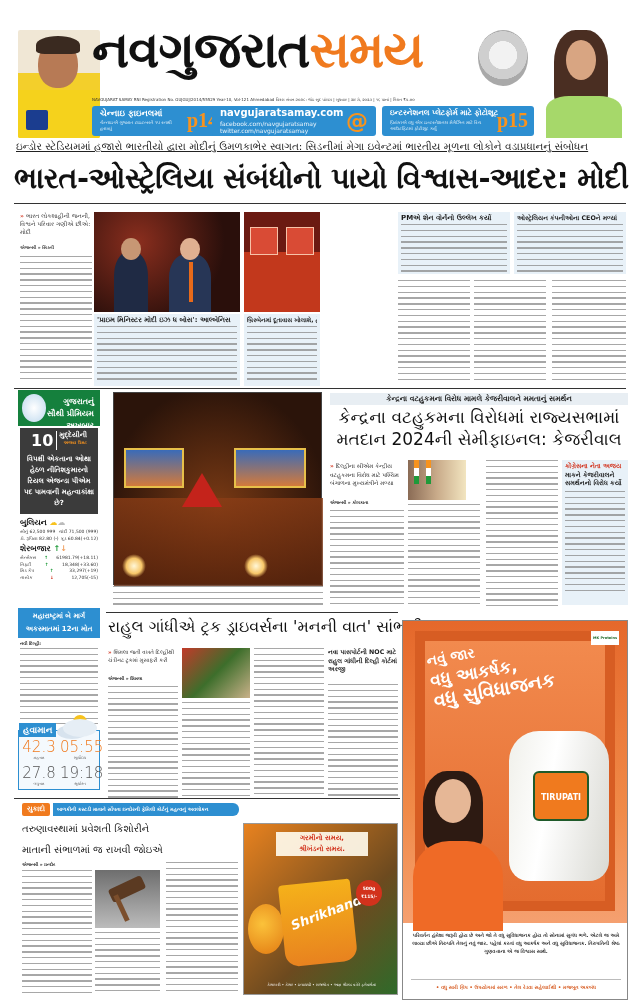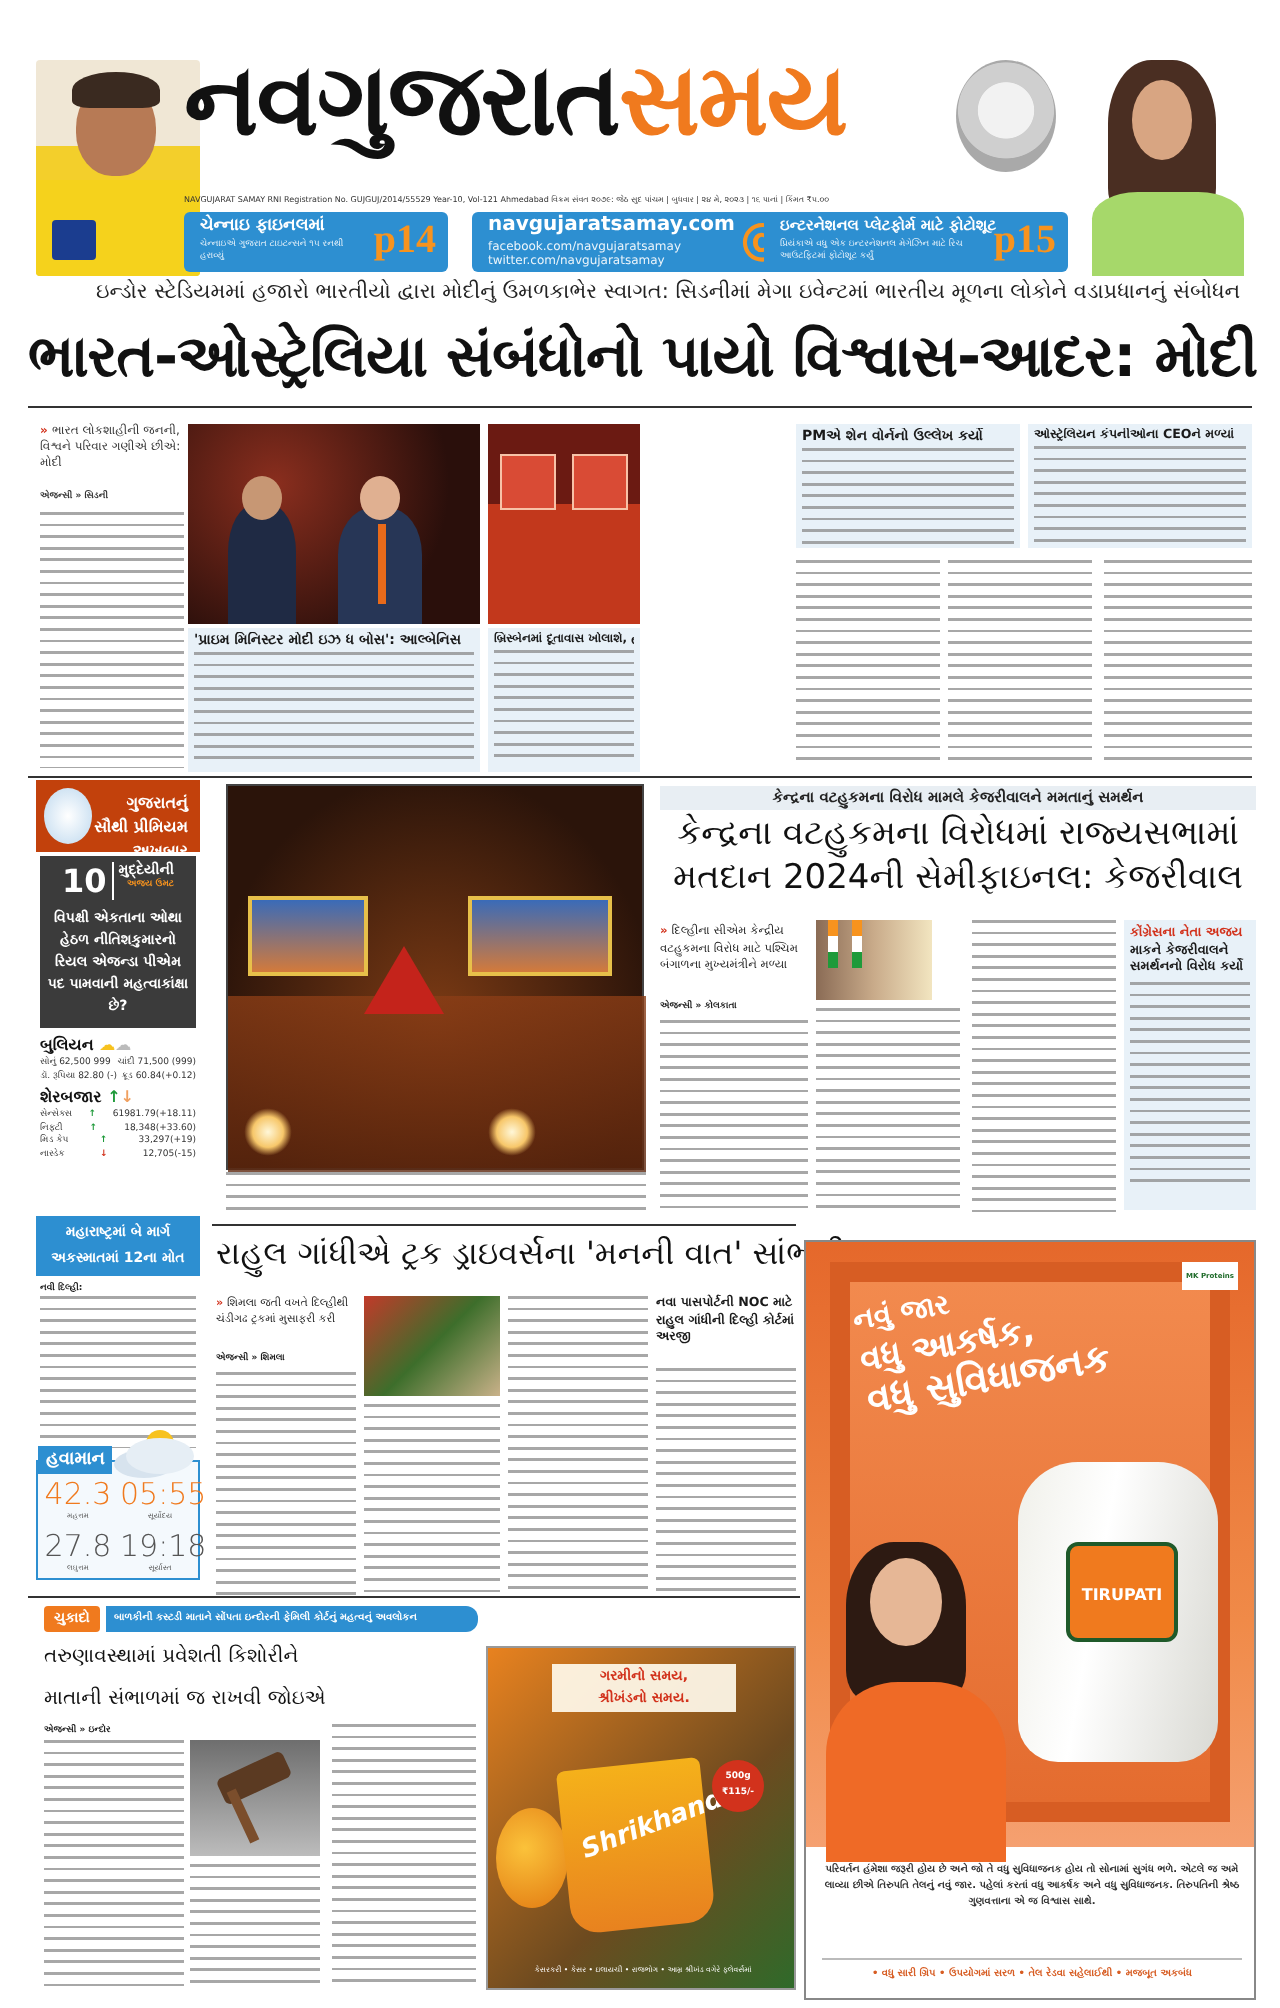--- a/index.html
+++ b/index.html
@@ -23,38 +23,38 @@
   .lion { left: 478px; top: 30px; width: 50px; height: 56px; border-radius: 50%; background: radial-gradient(circle at 50% 45%, #f2f2f2 0 35%, #cfcfcf 36% 60%, #a9a9a9 61%); }
   .regline { left: 92px; top: 97px; width: 448px; font-size: 4px; color: #333; white-space: nowrap; overflow: hidden; }
   .ear { top: 106px; height: 30px; background: #2d8fd1; color:#fff; border-radius: 3px; }
   .ear .t1 { font-size: 8.5px; font-weight: 700; position:absolute; left: 8px; top: 2px; white-space: nowrap; }
   .ear .t2 { font-size: 4.5px; position:absolute; left: 8px; top: 14px; white-space: nowrap; opacity:.9; line-height:6px;}
   .ear .pg { font-size: 20px; font-weight: 900; color: #f7931e; position:absolute; right: 6px; top: 3px; font-family: Liberation Serif, serif; }
   .ear.mid .t1 { font-size: 10px; left: 8px; top: 1px; }
   .ear.mid .t2 { font-size: 6px; left: 8px; top: 14px; line-height: 7px; }
   .ear.mid .at { position:absolute; right: 8px; top: 2px; font-size: 22px; font-weight: 900; color:#f7931e; }
   
-  .kicker { left: 48px; top: 140px; width: 580px; font-size: 10.5px; color: #222; white-space: nowrap; }
+  .kicker { left: 16px; top: 140px; width: 580px; font-size: 10.5px; color: #222; white-space: nowrap; text-decoration: underline; }
   .main-head { left: 14px; top: 158px; width: 612px; font-size: 29px; font-weight: 900; line-height: 40px; white-space: nowrap; letter-spacing: -0.5px; color: #111; }
   .rule { background: #333; height: 1px; }
   
   .photo { background: #2a1710; overflow: hidden; }
   .ph-modi { left: 94px; top: 212px; width: 146px; height: 100px; background: radial-gradient(circle at 30% 30%, #8a2e1e, #2a0f0b 70%); }
   .ph-modi .p1 { position:absolute; left: 20px; top: 40px; width: 34px; height: 60px; background:#1f2a44; border-radius: 40% 40% 0 0; }
   .ph-modi .p1h { position:absolute; left: 27px; top: 26px; width: 20px; height: 22px; border-radius:50%; background:#c79774; }
   .ph-modi .p2 { position:absolute; left: 75px; top: 42px; width: 42px; height: 58px; background:#273656; border-radius: 40% 40% 0 0; }
   .ph-modi .p2h { position:absolute; left: 86px; top: 26px; width: 20px; height: 22px; border-radius:50%; background:#e0b091; }
   .ph-modi .tie { position:absolute; left: 95px; top: 50px; width: 4px; height: 40px; background:#e86a1a; }
   .ph-crowd { left: 244px; top: 212px; width: 76px; height: 100px; background: linear-gradient(#6b1a12 0 40%, #c2381c 40% 100%); }
   .ph-crowd .screen { position:absolute; top: 15px; width: 28px; height: 28px; background: #d94b35; border:1px solid #f7c2a8; }
   .caption-box { background: #e8f1f8; }
   .cap-title { font-size: 7px; font-weight: 700; color: #1a1a1a; white-space: nowrap; overflow:hidden; }
   .arrow { color: #d2321c; font-weight:700; }
   
-  .premium { left: 18px; top: 390px; width: 82px; height: 36px; background: #c2410c; color:#fff; font-size: 8px; font-weight:700; text-align:right; padding: 6px 6px 0 0; line-height: 12px; }
+  .premium { left: 18px; top: 390px; width: 82px; height: 36px; background: #15803d; color:#fff; font-size: 8px; font-weight:700; text-align:right; padding: 6px 6px 0 0; line-height: 12px; }
   .premium .lionsm { position:absolute; left:4px; top:4px; width: 24px; height: 28px; border-radius:50%; background: radial-gradient(#fff, #bdd8ee); }
   .tenbox { left: 20px; top: 428px; width: 78px; height: 86px; background: #3b3b3b; color: #fff; padding: 3px 3px; text-align:center; }
   .tenbox .n { font-size: 16px; font-weight: 900; display:inline-block; border-right: 1px solid #fff; padding-right: 3px; }
   .tenbox .h { font-size: 7px; font-weight: 700; display:inline-block; vertical-align: top; text-align:right; padding-left:2px; line-height:8px;}
   .tenbox .h small { color:#f7931e; font-size: 4.5px; display:block; }
   .tenbox .q { font-size: 7px; line-height: 11px; margin-top: 4px; font-weight: 600;}
   .market { left: 20px; top: 516px; width: 78px; height: 90px; font-size: 4.5px; color:#333; }
   .market .sec { font-size: 8px; font-weight: 900; color:#111; margin: 2px 0 1px; }
   .market .row { display:flex; justify-content: space-between; line-height: 6.5px; }
   .market .up { color:#1f9a3a; font-weight:900; }
@@ -136,21 +136,21 @@
     <div class="face"></div>
     <div class="dress"></div>
 </div>
 <div class="abs regline">NAVGUJARAT SAMAY RNI Registration No. GUJGUJ/2014/55529 Year-10, Vol-121 Ahmedabad વિક્રમ સંવત ૨૦૭૯: જેઠ સુદ પાંચમ | બુધવાર | ૨૪ મે, ૨૦૨૩ | ૧૬ પાનાં | કિંમત ₹૫.૦૦</div>
 
 <div class="abs ear" style="left:92px;width:132px;">
   <span class="t1">ચેન્નાઇ ફાઇનલમાં</span>
   <span class="t2" style="width:80px;white-space:normal;">ચેન્નાઇએ ગુજરાત ટાઇટન્સને ૧૫ રનથી હરાવ્યું</span>
   <span class="pg">p14</span>
 </div>
-<div class="abs ear mid" style="left:236px;width:164px;">
+<div class="abs ear mid" style="left:212px;width:164px;">
   <span class="t1">navgujaratsamay.com</span>
   <span class="t2">
     <span style="display:block">facebook.com/navgujaratsamay</span>
     <span style="display:block">twitter.com/navgujaratsamay</span>
   </span>
   <span class="at">@</span>
 </div>
 <div class="abs ear" style="left:382px;width:152px;">
   <span class="t1" style="font-size:7.5px;">ઇન્ટરનેશનલ પ્લેટફોર્મ માટે ફોટોશૂટ</span>
   <span class="t2" style="width:110px;white-space:normal;">પ્રિયંકાએ વધુ એક ઇન્ટરનેશનલ મેગેઝિન માટે રિચ આઉટફિટમાં ફોટોશૂટ કર્યું</span>

